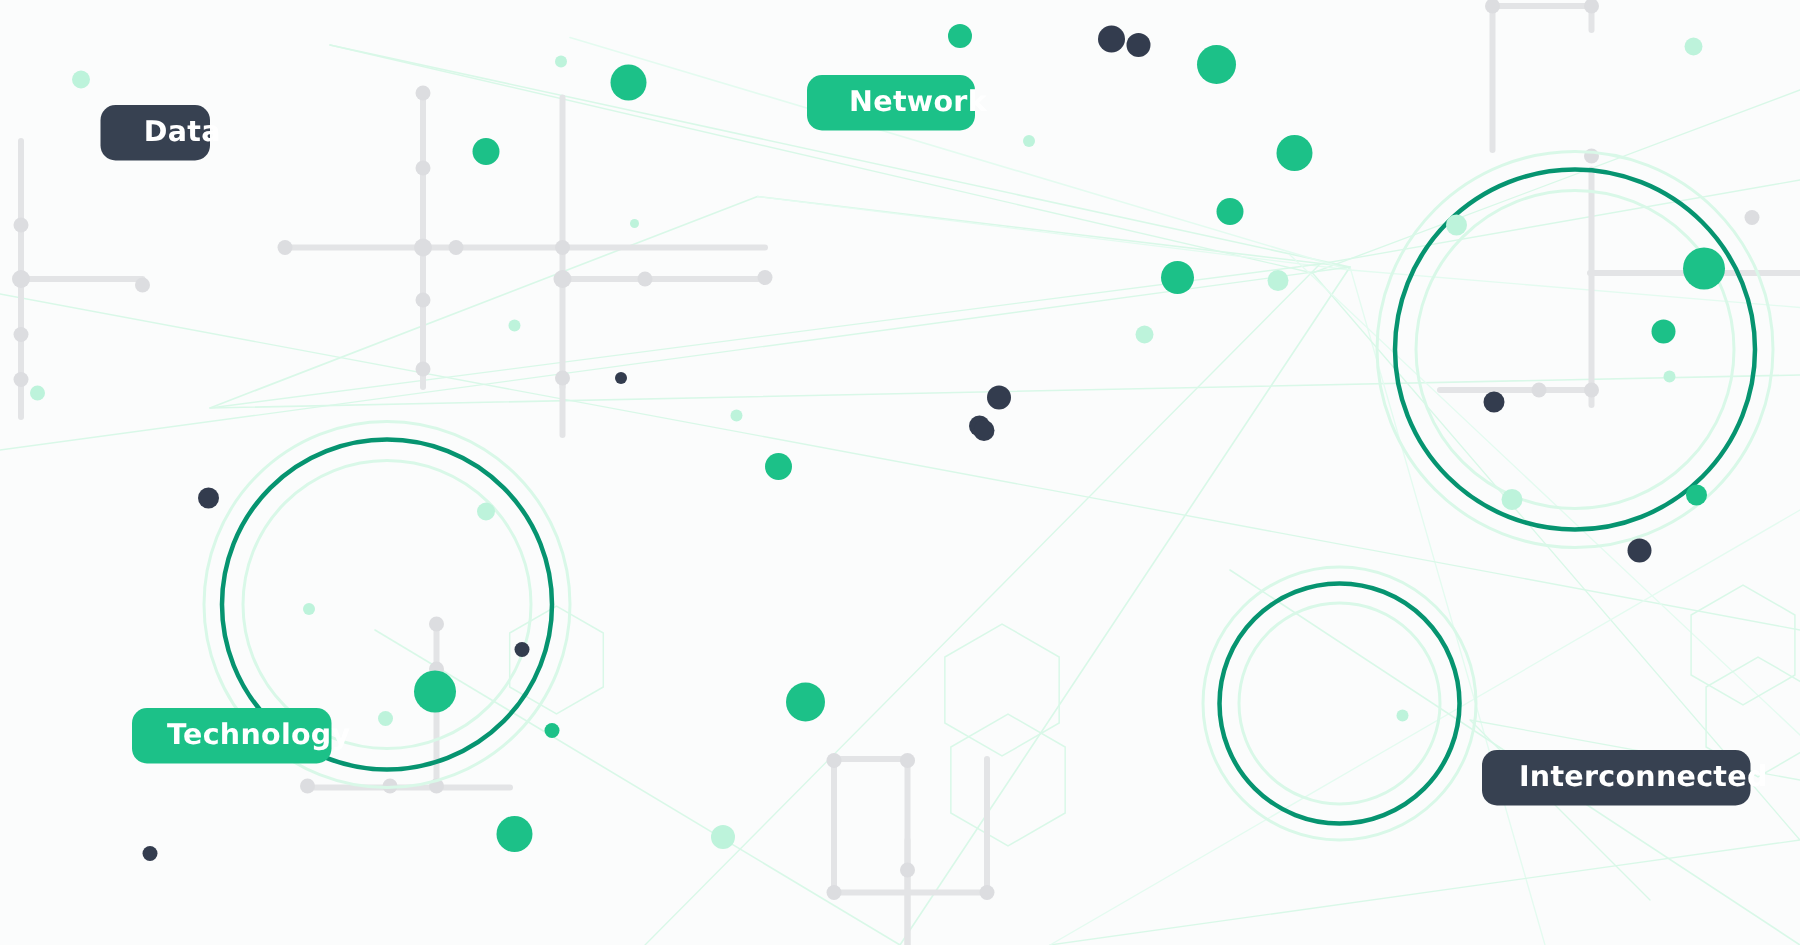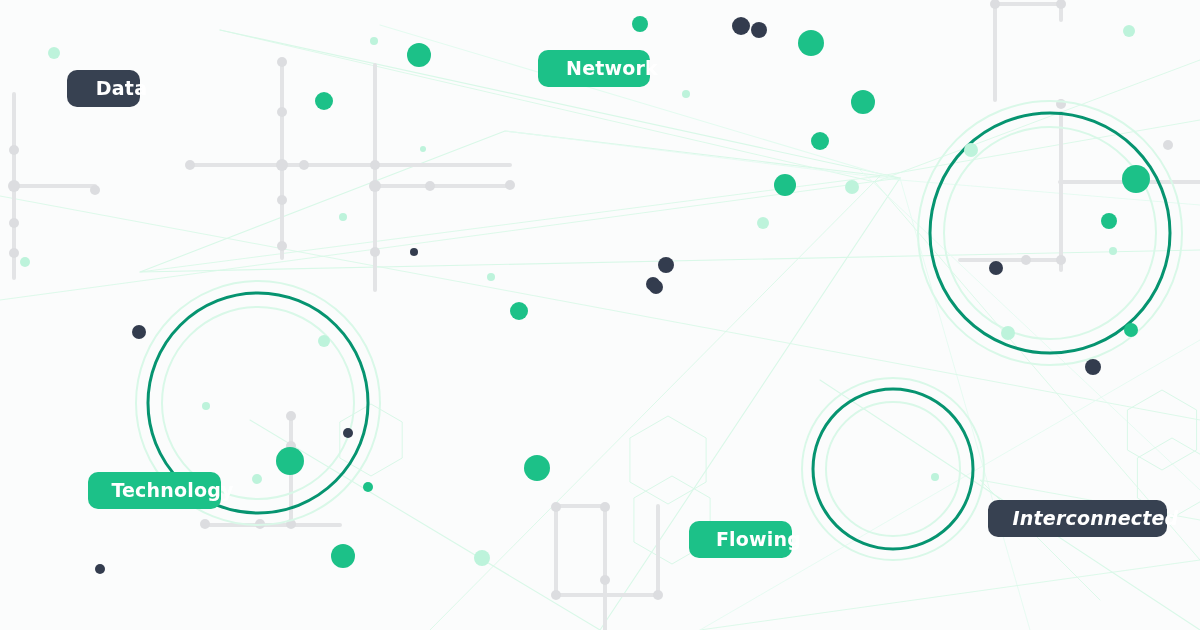--- a/index.html
+++ b/index.html
@@ -177,17 +177,16 @@
       <circle cx="348" cy="433" r="5" fill="#333c4e"></circle>
       <circle cx="996" cy="268" r="7" fill="#333c4e"></circle>
       <circle cx="1093" cy="367" r="8" fill="#333c4e"></circle>
       <circle cx="100" cy="569" r="5" fill="#333c4e"></circle>
     </svg>
 
   <div id="labels-layer" style="position:absolute;inset:0;">
       <div class="pill dark" style="left: 67px; top: 70px; width: 73px; height: 37px; font-size: 19px;">Data</div>
       <div class="pill green" style="left: 538px; top: 50px; width: 112px; height: 37px; font-size: 19px;">Network</div>
       <div class="pill green" style="left: 88px; top: 472px; width: 133px; height: 37px; font-size: 19px;">Technology</div>
-      <div class="pill green" style="left: 689px; top: 521px; width: 103px; height: 37px; font-size: 19px;">Flowing</div>
-      <div class="pill dark" style="left: 988px; top: 500px; width: 179px; height: 37px; font-size: 19px; font-style: italic;">Interconnected</div>
+      <div class="pill dark" style="left: 988px; top: 500px; width: 179px; height: 37px; font-size: 19px;">Interconnected</div>
     </div>
 
 </div>
 
 </body></html>

